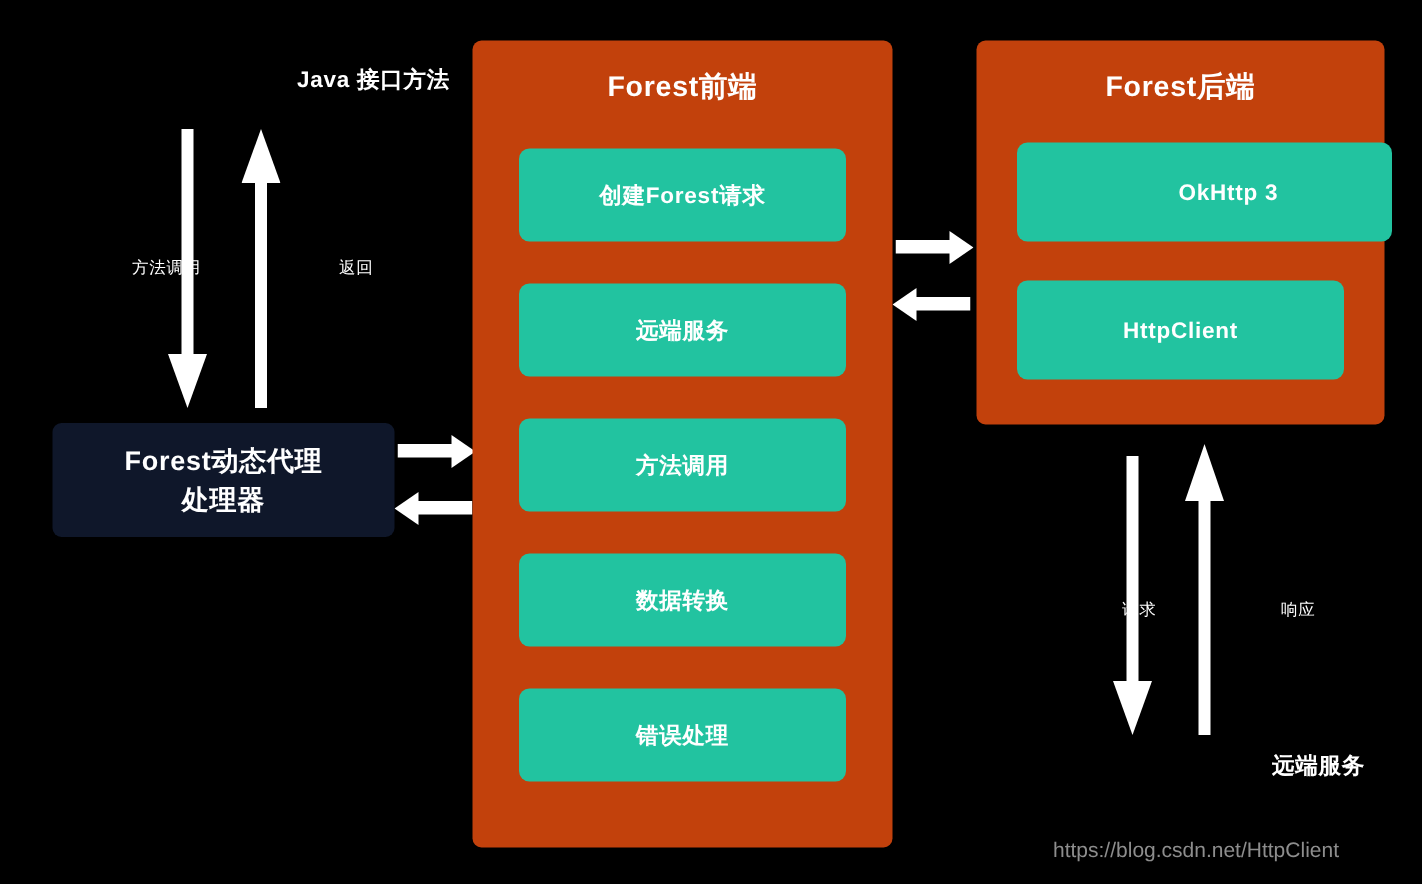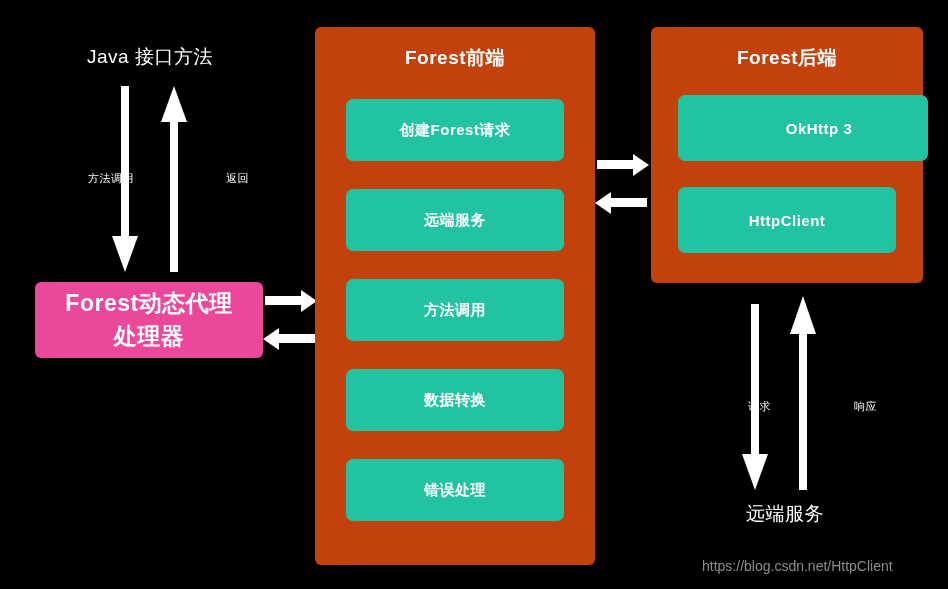--- a/index.html
+++ b/index.html
@@ -15,25 +15,25 @@
     width: 948px;
     height: 589px;
     background: #000000;
     overflow: hidden;
   }
 
   
   .node-title {
     position: absolute;
     color: #ffffff;
-    font-weight: normal;
-    font-size: 19px;
+    font-weight: bold;
+    font-size: 15px;
     letter-spacing: 0.5px;
     white-space: nowrap;
-    text-align: center;
+    text-align: right;
   }
   .edge-label {
     position: absolute;
     color: #ffffff;
     font-weight: normal;
     font-size: 11px;
     white-space: nowrap;
     letter-spacing: 0.5px;
     margin-left: 36px;
   }
@@ -49,29 +49,29 @@
     left: 0;
     right: 0;
     color: #ffffff;
     font-weight: bold;
     font-size: 19px;
     text-align: center;
     letter-spacing: 0.5px;
   }
   .proc-box {
     position: absolute;
-    background: #ec4899;
+    background: #0f172a;
     border-radius: 6px;
     display: flex;
     align-items: center;
     justify-content: center;
     text-align: center;
     color: #ffffff;
     font-weight: bold;
-    font-size: 23px;
+    font-size: 18px;
     line-height: 1.45;
     letter-spacing: 0.5px;
   }
   .green-box {
     position: absolute;
     background: #22C3A0;
     border-radius: 7px;
     display: flex;
     align-items: center;
     justify-content: center;

